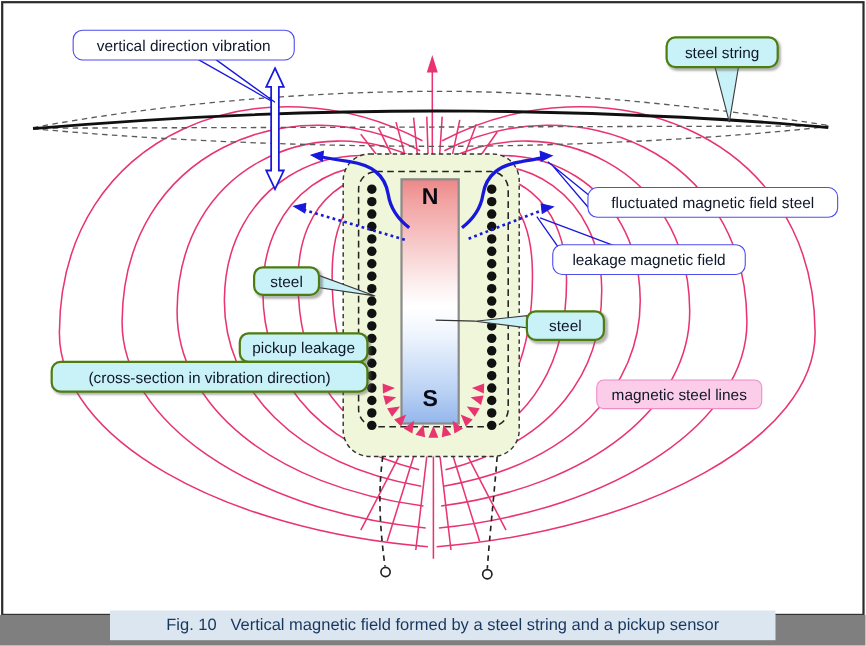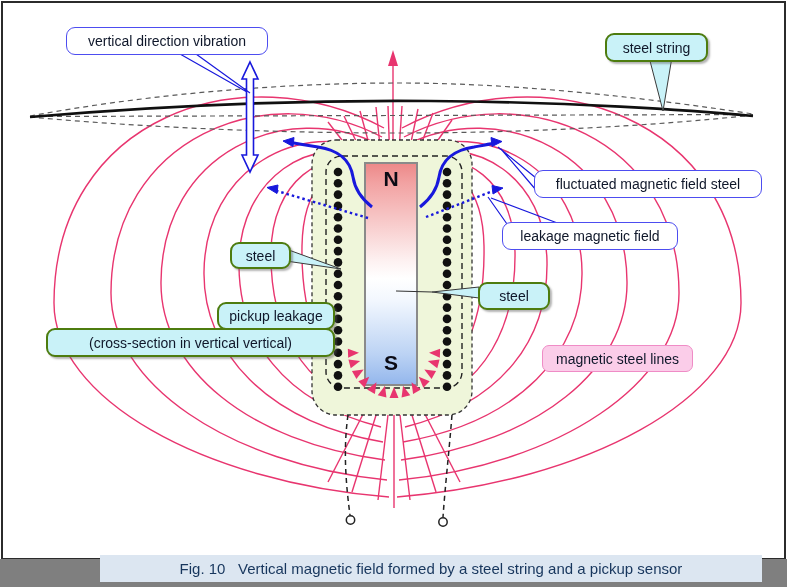--- a/index.html
+++ b/index.html
@@ -9,21 +9,21 @@
          border:2px solid #2b2b2b;background:#fff;}
   .graybar{position:absolute;left:0;top:559px;width:787px;height:28px;background:#7f7f7f;}
   svg.diagram{position:absolute;left:0;top:0;}
   .lbl{position:absolute;display:flex;align-items:center;justify-content:center;
        font-size:14px;color:#0f172a;border-radius:9px;line-height:1;white-space:nowrap;}
   .lbl.cyan{background:#c9f2f8;border:2px solid #4d7c0f;box-shadow:2px 2px 2px rgba(90,90,90,.45);}
   .lbl.blue{background:#ffffff;border:1.6px solid #4d4df0;}
   .lbl.pink{background:#fbcde9;border:1px solid #ef8cc6;border-radius:7px;}
   .mag-letter{position:absolute;width:52px;text-align:center;font-weight:bold;
               font-size:21px;color:#0a0a14;}
-  .caption{position:absolute;left:100px;top:555px;width:662px;height:27px;
+  .caption{position:absolute;left:100px;top:555px;width:605px;height:27px;
            background:#dce6f1;color:#17365d;font-size:15px;display:flex;
            align-items:center;justify-content:center;white-space:pre;}
 </style>
 </head>
 <body>
 
 <div class="frame"></div>
 
 <svg class="diagram" width="787" height="587" viewBox="0 0 787 587">
 
@@ -202,21 +202,21 @@
 <div class="lbl blue" style="left:534px;top:170px;width:226px;height:26px;">fluctuated magnetic field steel</div>
 
 <div class="lbl blue" style="left:502px;top:222px;width:174px;height:26px;">leakage magnetic field</div>
 
 <div class="lbl cyan" style="left:230px;top:242px;width:57px;height:23px;">steel</div>
 
 <div class="lbl cyan" style="left:478px;top:282px;width:68px;height:24px;">steel</div>
 
 <div class="lbl cyan" style="left:217px;top:302px;width:114px;height:24px;">pickup leakage</div>
 
-<div class="lbl cyan" style="left:46px;top:328px;width:285px;height:25px;">(cross-section in vertical vertical)</div>
+<div class="lbl cyan" style="left:46px;top:328px;width:285px;height:25px;">(cross-section in vibration direction)</div>
 
 <div class="lbl pink" style="left:542px;top:345px;width:149px;height:25px;">magnetic steel lines</div>
 
 <div class="mag-letter" style="left:365px;top:167px;">N</div>
 <div class="mag-letter" style="left:365px;top:351px;">S</div>
 
 <div class="graybar"></div>
 
 <div class="caption">Fig. 10   Vertical magnetic field formed by a steel string and a pickup sensor</div>
 

